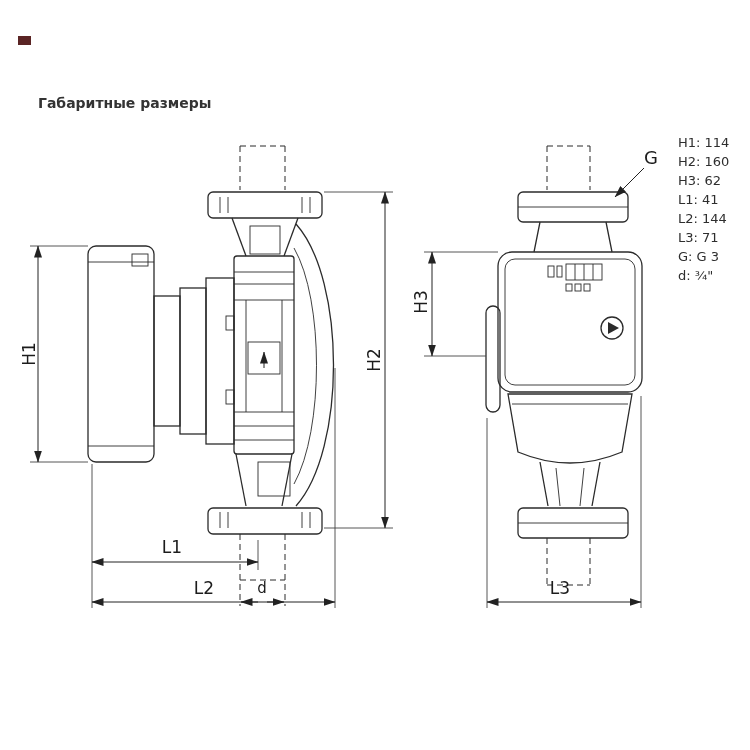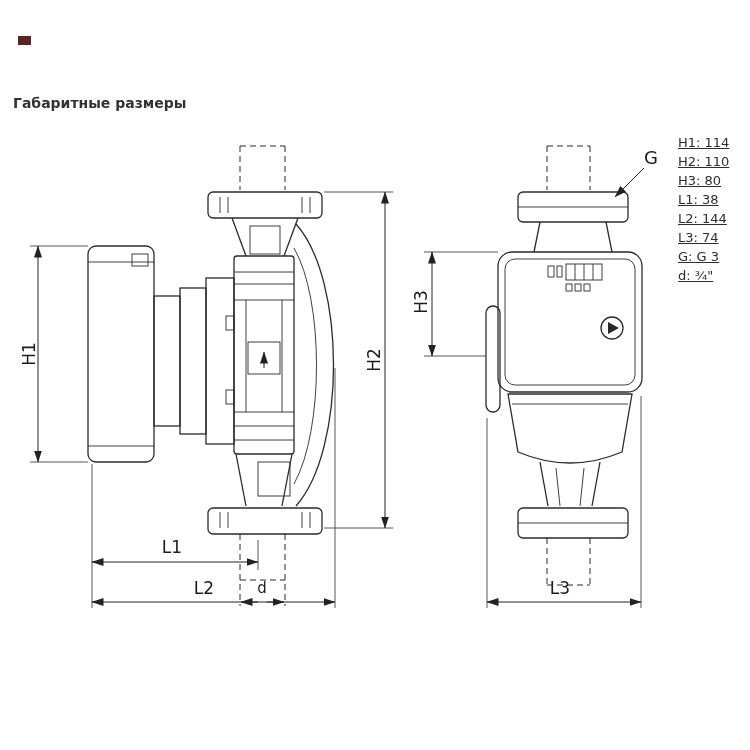--- a/index.html
+++ b/index.html
@@ -1,43 +1,43 @@
 <!DOCTYPE html>
 <html><head>
 <meta charset="utf-8">
 <style>
   html,body{margin:0;padding:0;background:#ffffff;}
   body{width:750px;height:750px;position:relative;font-family:"DejaVu Sans","Liberation Sans",sans-serif;overflow:hidden;}
-  .title{position:absolute;left:13px;top:95px;font-size:14px;font-weight:bold;color:#333333;}
+  .title{position:absolute;left:38px;top:95px;font-size:14px;font-weight:bold;color:#333333;}
   .logo-mark{position:absolute;left:18px;top:36px;width:13px;height:9px;background:#5a2424;}
-  .specs{position:absolute;left:678px;top:133px;font-size:13px;color:#2e2e2e;line-height:19px;text-decoration:underline;}
+  .specs{position:absolute;left:678px;top:133px;font-size:13px;color:#2e2e2e;line-height:19px;}
   .specs div{white-space:nowrap;}
   svg{position:absolute;left:0;top:0;}
   .ln{stroke:#2b2b2b;stroke-width:1.3;fill:none;}
   .lnthin{stroke:#2b2b2b;stroke-width:0.9;fill:none;}
   .dash{stroke:#2b2b2b;stroke-width:1;fill:none;stroke-dasharray:6 4;}
   .dim{stroke:#222222;stroke-width:1;fill:none;}
   .ext{stroke:#444444;stroke-width:0.9;fill:none;}
   .dimtxt{font-family:"DejaVu Sans","Liberation Sans",sans-serif;font-size:17px;fill:#1c1c1c;}
   .dtxt{font-size:15px;}
   .gtxt{font-size:18px;}
 </style>
 </head>
 <body>
 
 <div class="logo-mark"></div>
 <div class="title">Габаритные размеры</div>
 
 <div class="specs">
   <div>H1: 114</div>
-  <div>H2: 110</div>
-  <div>H3: 80</div>
-  <div>L1: 38</div>
+  <div>H2: 160</div>
+  <div>H3: 62</div>
+  <div>L1: 41</div>
   <div>L2: 144</div>
-  <div>L3: 74</div>
+  <div>L3: 71</div>
   <div>G: G 3</div>
   <div>d: ¾"</div>
 </div>
 
 <svg width="750" height="750" viewBox="0 0 750 750">
   <defs>
     <marker id="arrow" viewBox="0 0 12 8" refX="11.5" refY="4" markerWidth="12" markerHeight="8" orient="auto-start-reverse">
       <path d="M0,0 L12,4 L0,8 Z" fill="#222222"></path>
     </marker>
   </defs>

